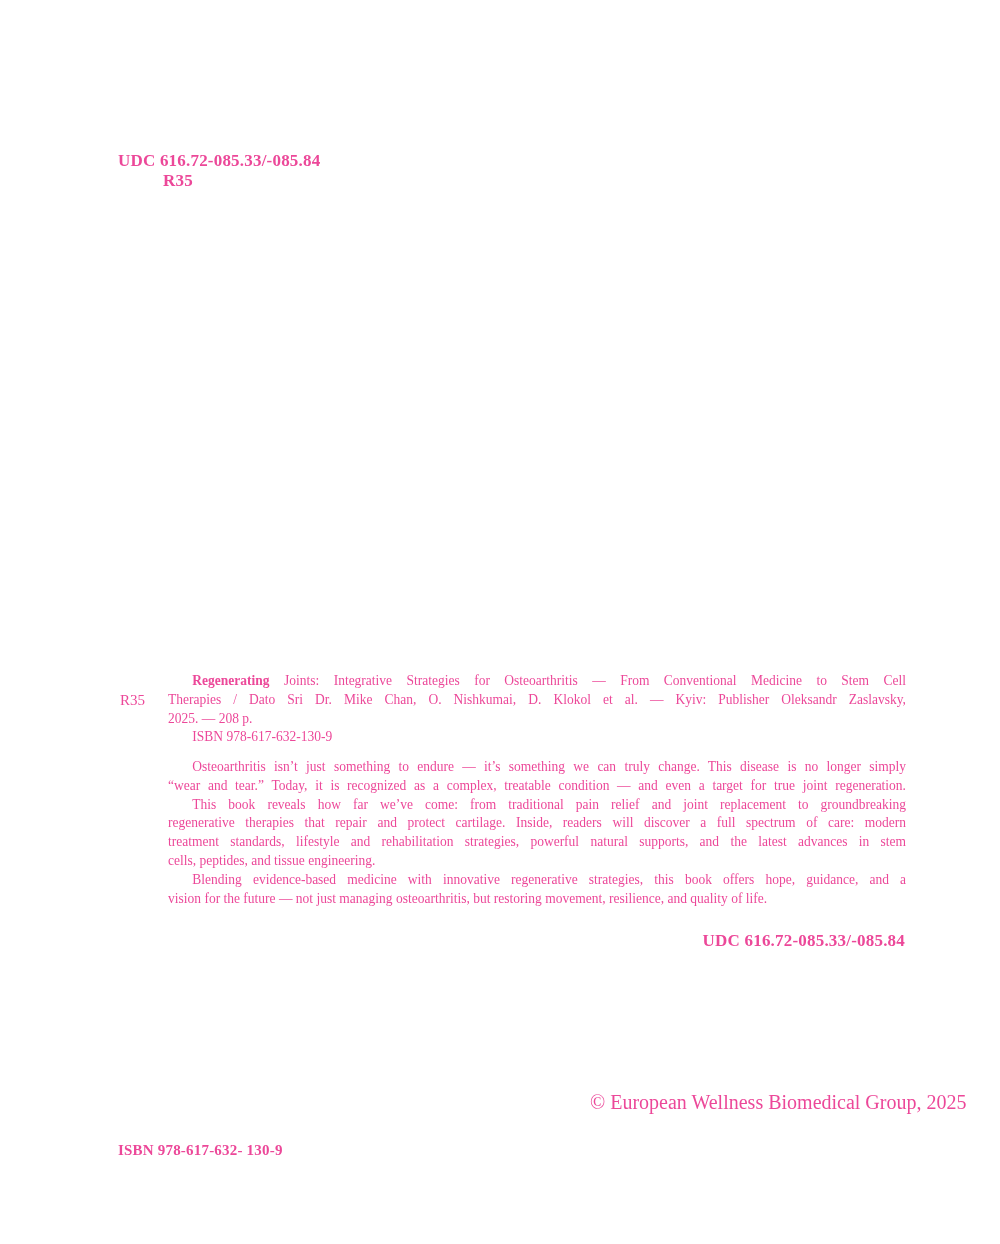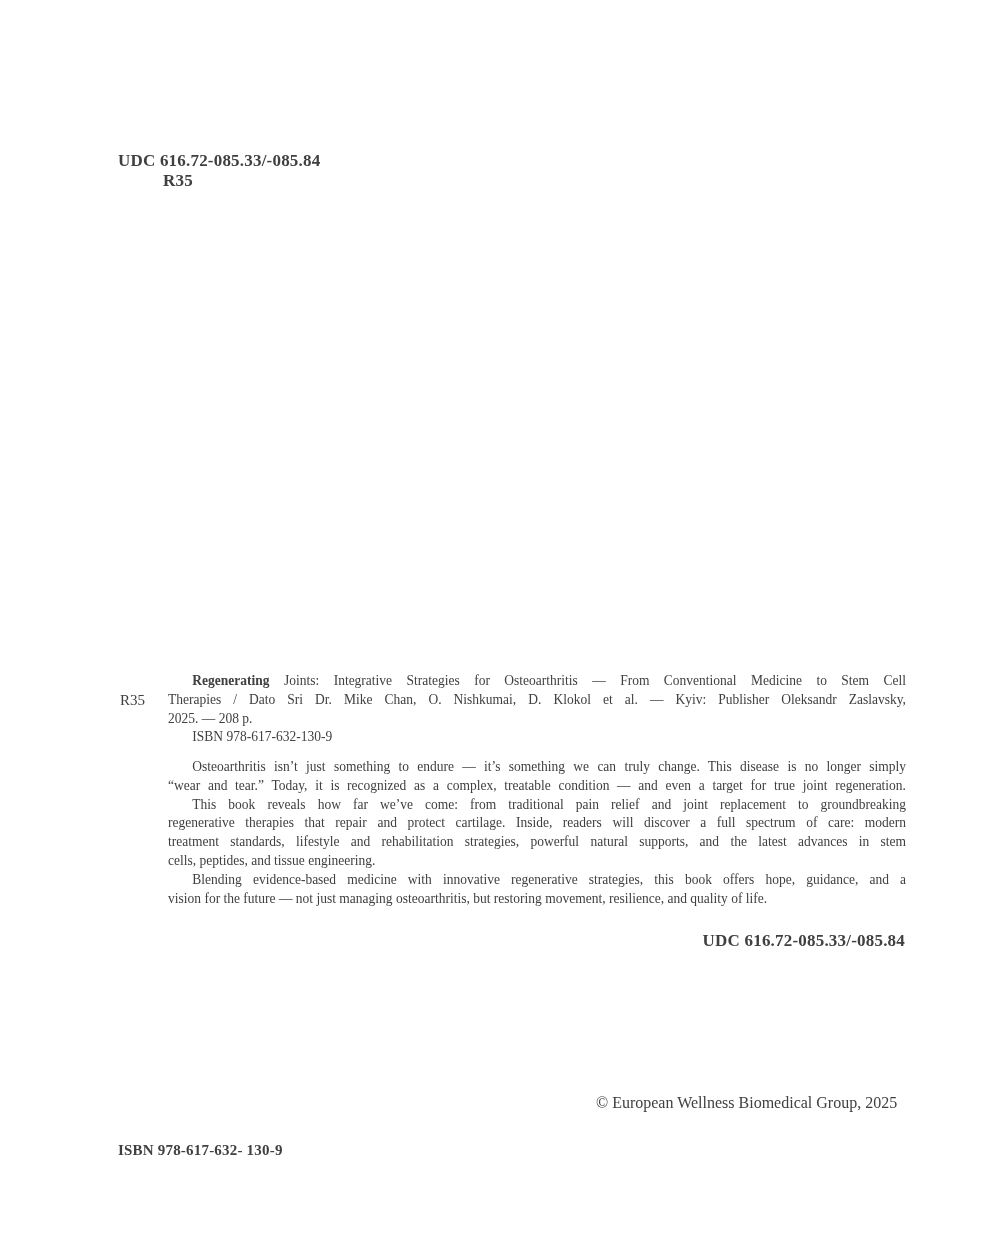--- a/index.html
+++ b/index.html
@@ -2,21 +2,21 @@
 <html><head>
 <meta charset="utf-8">
 <style>
   html, body { margin: 0; padding: 0; background: #e8e8e8; }
   .page {
     position: relative;
     width: 1000px;
     height: 1244px;
     margin: 0 auto;
     background: #ffffff;
-    color: #404040;
+    color: #ec4899;
     font-family: "Liberation Serif", "DejaVu Serif", serif;
     overflow: hidden;
   }
   .abs { position: absolute; }
   .bold { font-weight: bold; }
 
   
   .udc-top {
     left: 118px; top: 151px;
     font-size: 17px; line-height: 20px; font-weight: bold;
@@ -59,21 +59,21 @@
   }
 
   
   .footer-isbn {
     left: 118px; top: 1142px;
     font-size: 15px; font-weight: bold;
     letter-spacing: 0.2px;
   }
   .copyrights {
     left: 590px; top: 1093px;
-    font-size: 16px; line-height: 19px; margin-left: 6px;
+    font-size: 20px; line-height: 19px;
   }
 </style>
 </head>
 <body>
 
 <div class="page">
 
   <div class="abs udc-top">
     <div>UDC 616.72-085.33/-085.84</div>
     <div class="code-line">R35</div>

